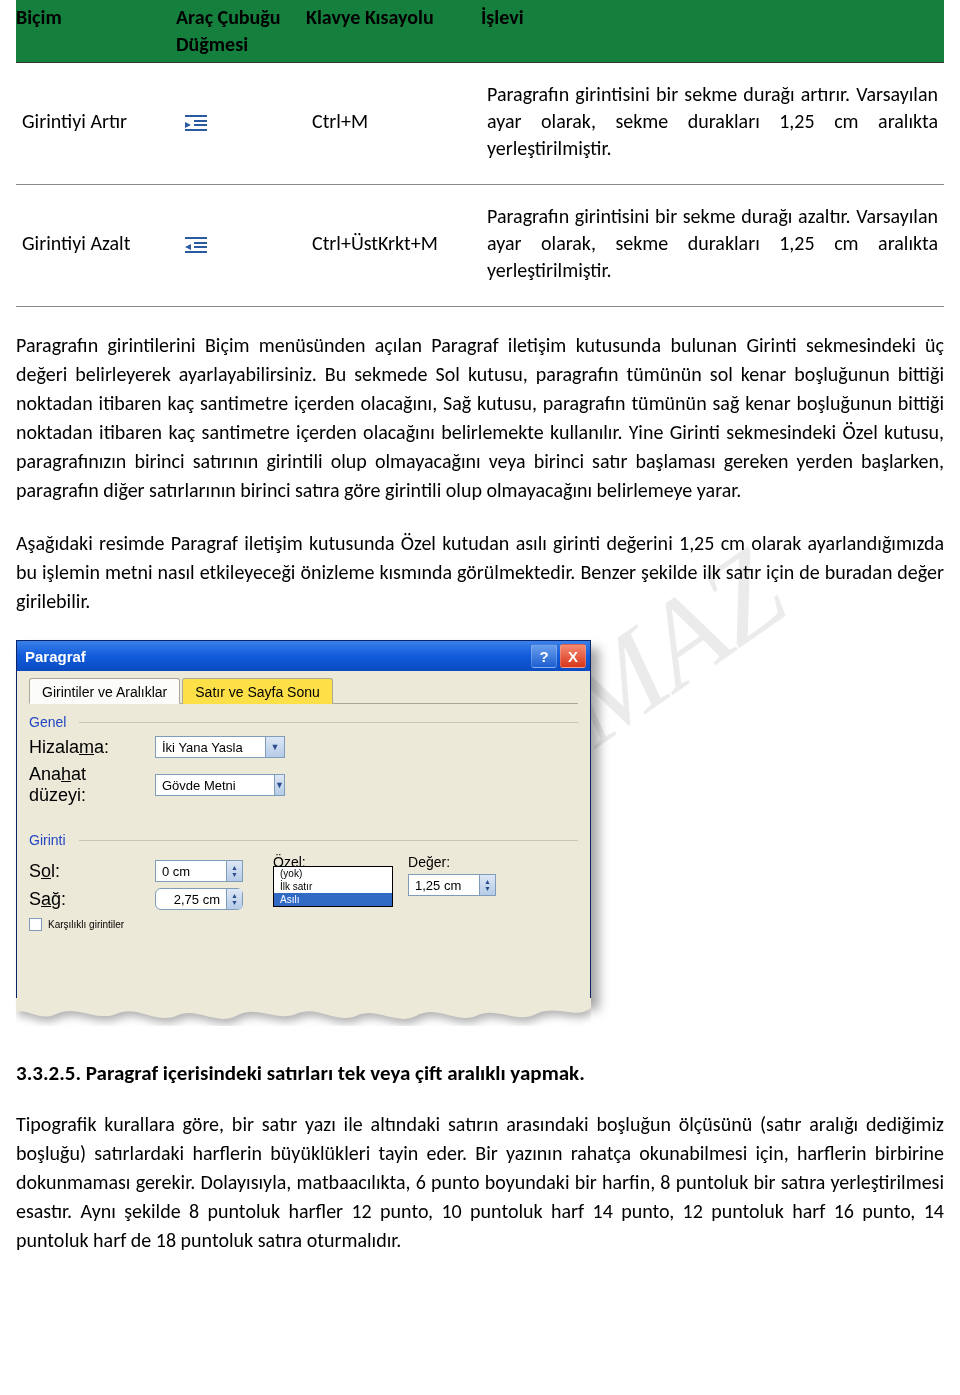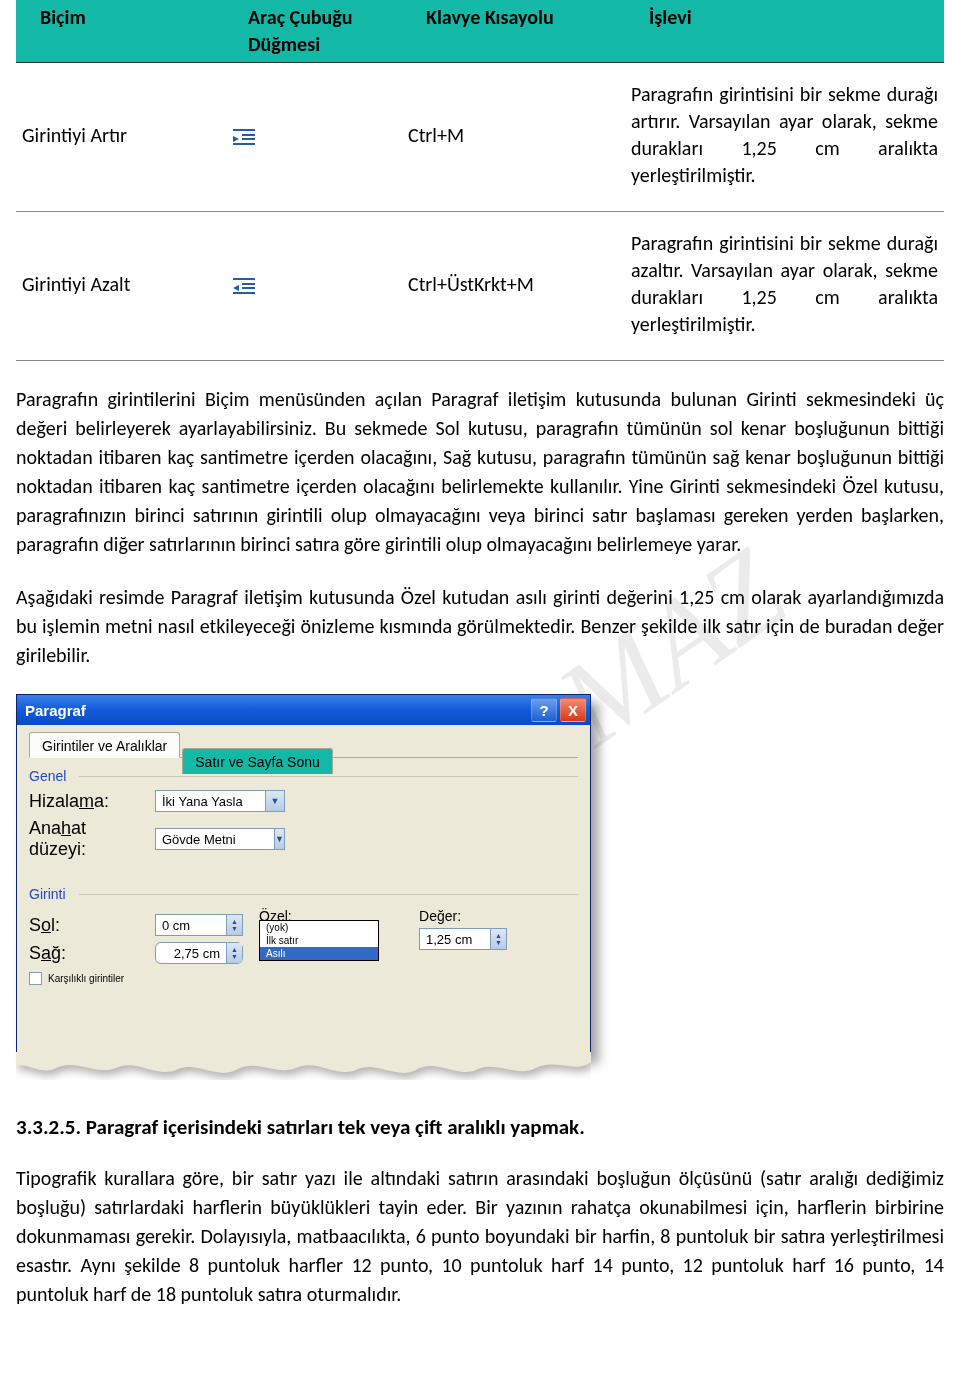--- a/index.html
+++ b/index.html
@@ -36,23 +36,23 @@
     padding: 0 16px 20px 16px;
   }
   
   .tbl {
     width: 100%;
     border-collapse: collapse;
     font-size: 20px;
     line-height: 1.35;
   }
   .tbl thead td {
-    background: #14b8a6;
+    background: #15803d;
     font-weight: bold;
-    padding: 4px 24px;
+    padding: 4px 0;
     border-bottom: 1px solid #333;
     vertical-align: top;
     margin-left: 21px;
   }
   .tbl tbody td {
     padding: 18px 6px 22px 6px;
     border-bottom: 1px solid #888;
     vertical-align: middle;
   }
   .tbl .col-bicim { width: 160px; }
@@ -118,26 +118,26 @@
     font-size: 14px;
     position: relative;
   }
   .tabs {
     display: flex;
     border-bottom: 1px solid #aca899;
     margin-bottom: 4px;
   }
   .tab {
     padding: 5px 12px 3px 12px;
-    background: #14b8a6;
+    background: #fde047;
     border: 1px solid #aca899;
     border-bottom: none;
     margin-right: 2px;
     position: relative;
-    top: 17px;
+    top: 1px;
     border-radius: 3px 3px 0 0;
     font-size: 14px;
   }
   .tab.active {
     background: #fcfcfa;
     border-bottom: 1px solid #fcfcfa;
     font-weight: normal;
     position: relative;
     top: 1px;
   }
@@ -203,22 +203,22 @@
   .chk .box {
     width: 13px;
     height: 13px;
     border: 1px solid #7f9db9;
     background: #fff;
     box-sizing: border-box;
   }
   .indent-right-col {
     display: flex;
     align-items: flex-start;
-    gap: 40px;
-    margin-left: 16px;
+    gap: 15px;
+    margin-left: 30px;
   }
   .ozel-block { position: relative; }
   .ozel-combo {
     width: 120px;
     justify-content: space-between;
   }
   .ozel-list {
     position: absolute;
     top: 12px;
     left: 0;

